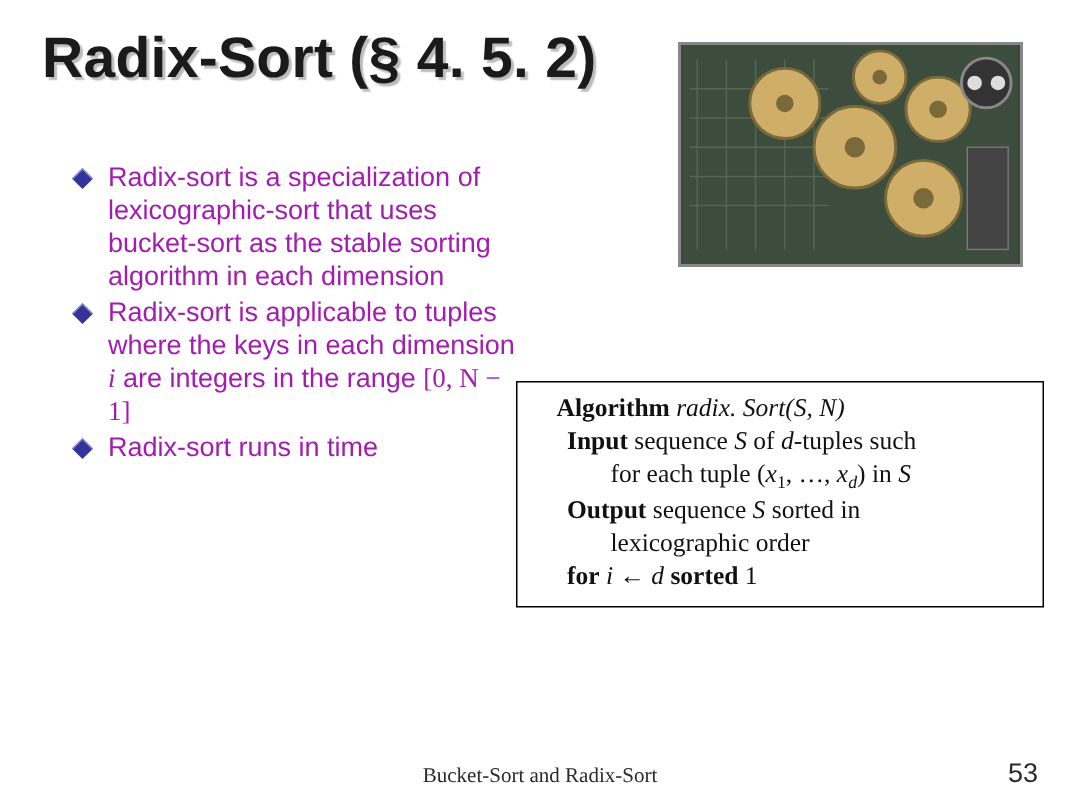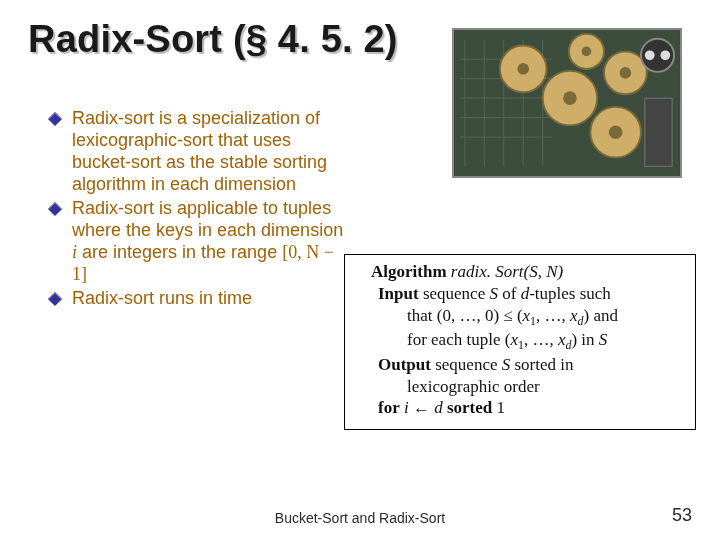--- a/index.html
+++ b/index.html
@@ -28,21 +28,21 @@
     left: 50px;
     top: 108px;
     width: 300px;
   }
   .bullet-item {
     position: relative;
     margin-bottom: 2px;
     padding-left: 22px;
     font-size: 18px;
     line-height: 1.22;
-    color: #a16207;
+    color: #a21caf;
     font-family: "Verdana", "Comic Sans MS", sans-serif;
   }
   .bullet-item::before {
     content: "";
     position: absolute;
     left: 0;
     top: 6px;
     width: 10px;
     height: 10px;
     background: #333399;
@@ -81,21 +81,21 @@
   .algo-box .l1 { margin-left: 16px; }
   .algo-box .l2 { margin-left: 23px; }
   .algo-box .l3 { margin-left: 52px; }
   .algo-box b { font-weight: bold; }
   .footer-center {
     position: absolute;
     bottom: 14px;
     left: 0;
     width: 100%;
     text-align: center;
-    font-family: Liberation Sans, sans-serif;
+    font-family: Liberation Serif, serif;
     font-size: 14px;
     color: #2a2a2a;
   }
   .footer-num {
     position: absolute;
     bottom: 14px;
     right: 28px;
     font-family: Verdana, Arial, sans-serif;
     font-size: 18px;
     color: #2a2a2a;
@@ -154,23 +154,20 @@
 
 <div class="algo-box">
   <div class="l1">
     <b>Algorithm</b>
     <span class="ital">radix. Sort</span><span class="ital">(S, N)</span>
   </div>
   <div class="l2">
     <b>Input</b><span> sequence </span><span class="ital">S</span><span> of </span><span class="ital">d</span><span>-tuples such</span>
   </div>
   <div class="l3">
-    <span>that (0, …, 0) ≤ (</span><span class="ital">x</span><span class="sub">1</span><span>, …, </span><span class="ital">x</span><span class="sub ital">d</span><span>) and</span>
-  </div>
-  <div class="l3">
     <span>for each tuple (</span><span class="ital">x</span><span class="sub">1</span><span>, …, </span><span class="ital">x</span><span class="sub ital">d</span><span>) in </span><span class="ital">S</span>
   </div>
   <div class="l2">
     <b>Output</b><span> sequence </span><span class="ital">S</span><span> sorted in</span>
   </div>
   <div class="l3">lexicographic order</div>
   <div class="l2">
     <b>for</b>
     <span class="ital">i ← d</span>
     <b>sorted</b>

